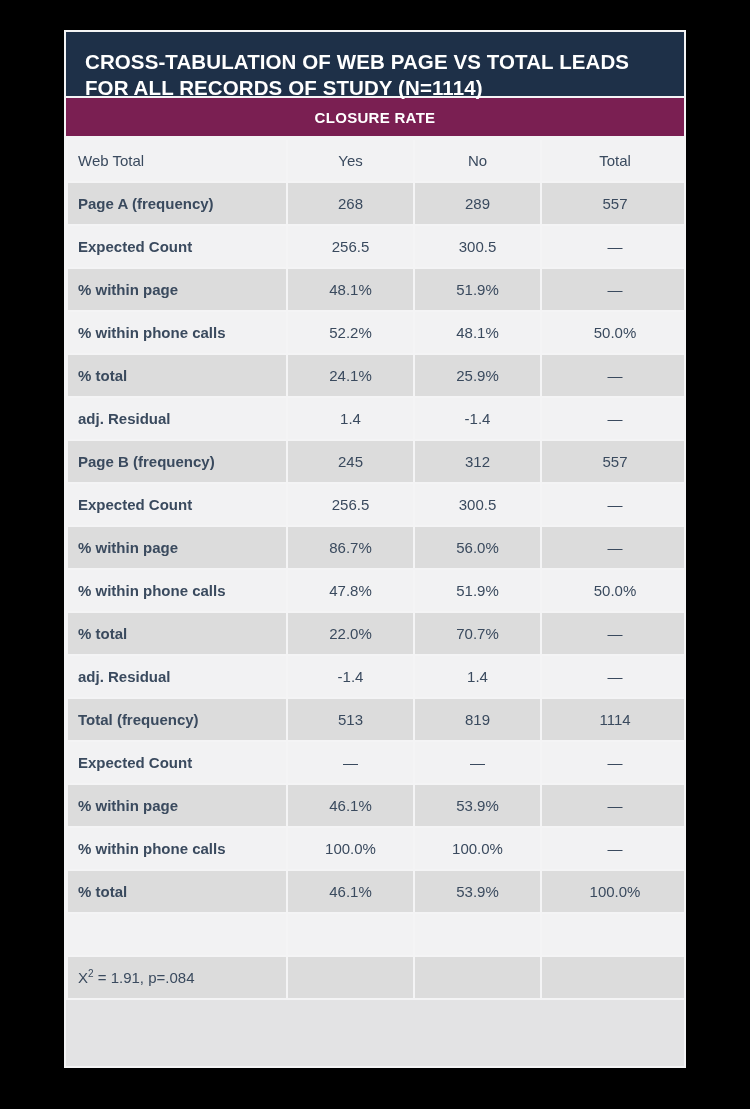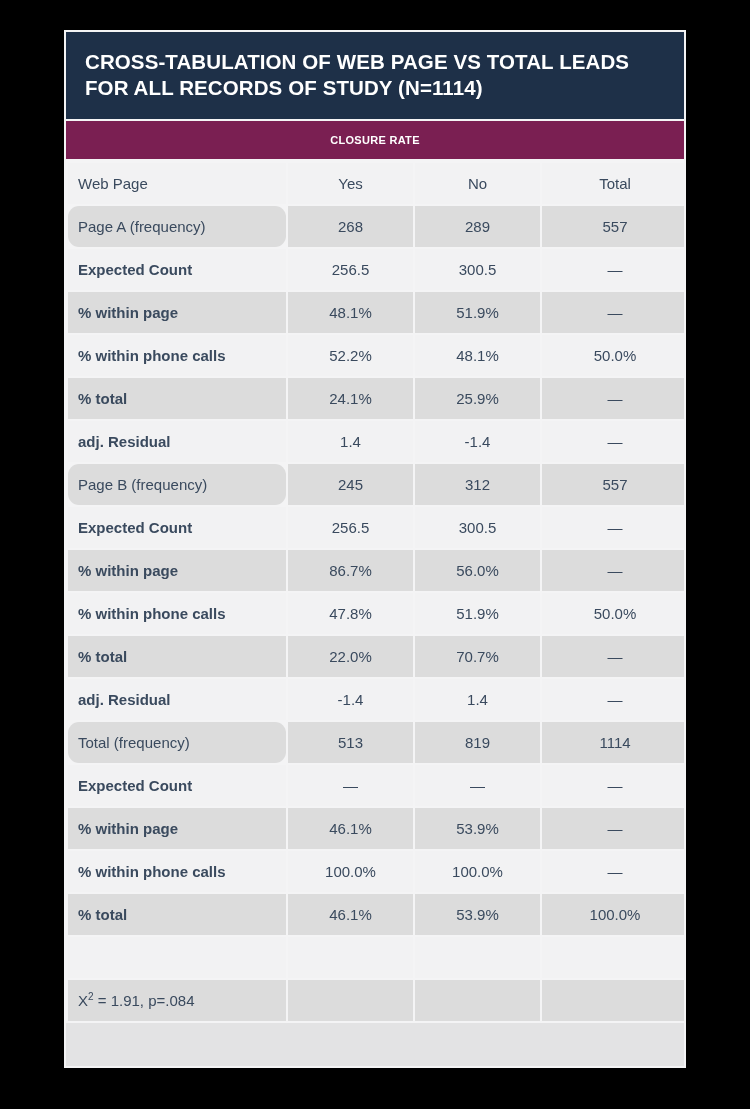--- a/index.html
+++ b/index.html
@@ -25,21 +25,21 @@
     box-sizing: border-box;
     border: 2px solid #f4f4f5;
     overflow: hidden;
   }
 
   
   #title-banner {
     background: #1e3048;
     padding: 17px 9px 19px 19px;
     box-sizing: border-box;
-    height: 87px;
+    height: 64px;
   }
   #title-banner .title-line {
     color: #ffffff;
     font-weight: bold;
     font-size: 20.5px;
     letter-spacing: 0.1px;
     line-height: 26px;
     text-transform: uppercase;
     white-space: nowrap;
   }
@@ -51,21 +51,21 @@
     display: flex;
     align-items: center;
     justify-content: center;
     border-top: 2px solid #f4f4f5;
     border-bottom: 2px solid #f4f4f5;
     box-sizing: border-box;
   }
   #closure-band .band-label {
     color: #ffffff;
     font-weight: bold;
-    font-size: 11px;
+    font-size: 15px;
     letter-spacing: 0.3px;
     text-transform: uppercase;
   }
 
   
   table.xtab {
     border-collapse: separate;
     border-spacing: 2px 2px;
     width: 100%;
     margin: 0;
@@ -90,21 +90,21 @@
 
   
   tr.alt td { background: #dcdcdc; }
 
   
   td.label  { text-align: left;   }
   td.num    { text-align: center; }
 
   
   td.head-label { font-size: 15px; color: #3a4a5e; padding-left: 14px; }
-  td.sect-label { font-weight: normal; padding-left: 14px; border-radius: 11px; }
+  td.sect-label { font-weight: bold; padding-left: 14px; }
   td.sub-label  { padding-left: 38px; font-weight: bold; }
   td.foot-label { padding-left: 14px; }
   tr.blank td   { height: 41px; }
 
   sup.sup2 { font-size: 10px; vertical-align: super; line-height: 0; }
 </style>
 </head>
 <body>
 
 <div id="card">
@@ -120,21 +120,21 @@
 
   <table class="xtab">
     <colgroup>
       <col class="c-label">
         <col class="c-yes">
         <col class="c-no">
         <col class="c-total">
     </colgroup>
     <tbody id="tbody">
         <tr>
-          <td class="label head-label">Web Page</td>
+          <td class="label head-label">Web Total</td>
           <td class="num">Yes</td>
           <td class="num">No</td>
           <td class="num">Total</td>
         </tr>
         <tr class="alt">
           <td class="label sect-label">Page A (frequency)</td>
           <td class="num">268</td>
           <td class="num">289</td>
           <td class="num">557</td>
         </tr>

